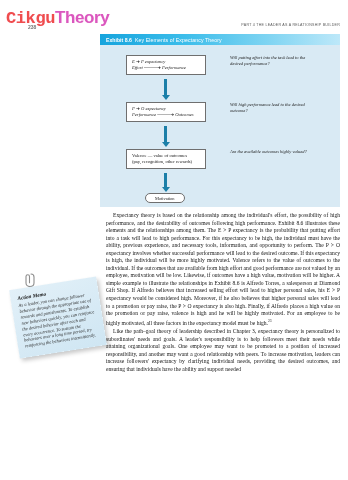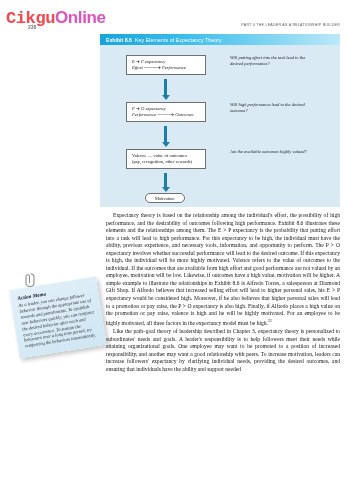--- a/index.html
+++ b/index.html
@@ -191,21 +191,21 @@
     left: 22px;
     top: 272px;
     width: 14px;
     height: 16px;
   }
 </style>
 </head>
 <body>
 
 <div id="watermark">
-  <span class="wm-a">Cikgu</span><span class="wm-b">Online</span>
+  <span class="wm-a">Cikgu</span><span class="wm-b">Theory</span>
 </div>
 
 <div id="page-number">238</div>
 
 <div id="running-head">PART 4  THE LEADER AS A RELATIONSHIP BUILDER</div>
 
 <div id="exhibit">
 
   <div id="exhibit-header">
     <span class="ex-label">Exhibit 8.6</span>

